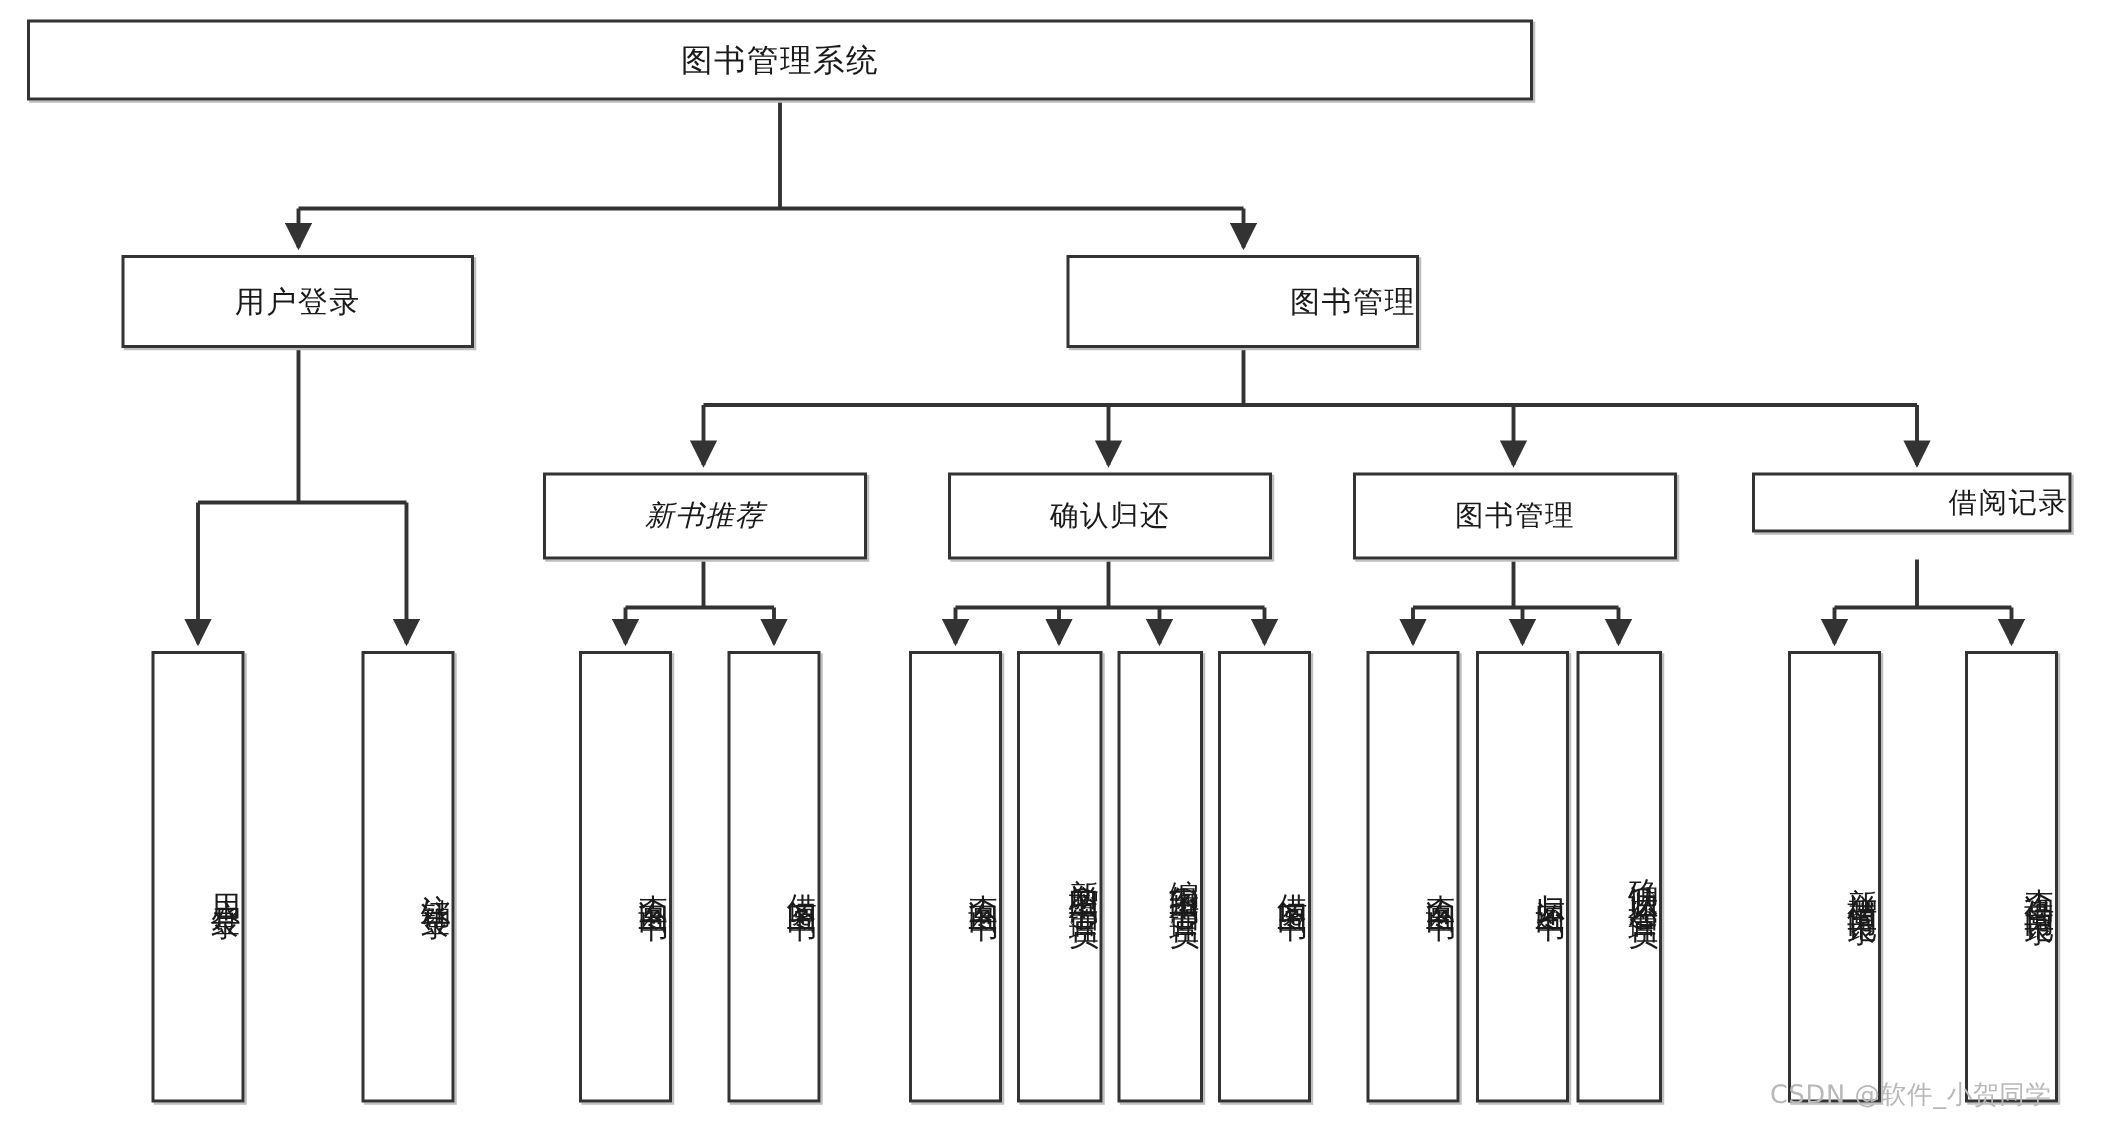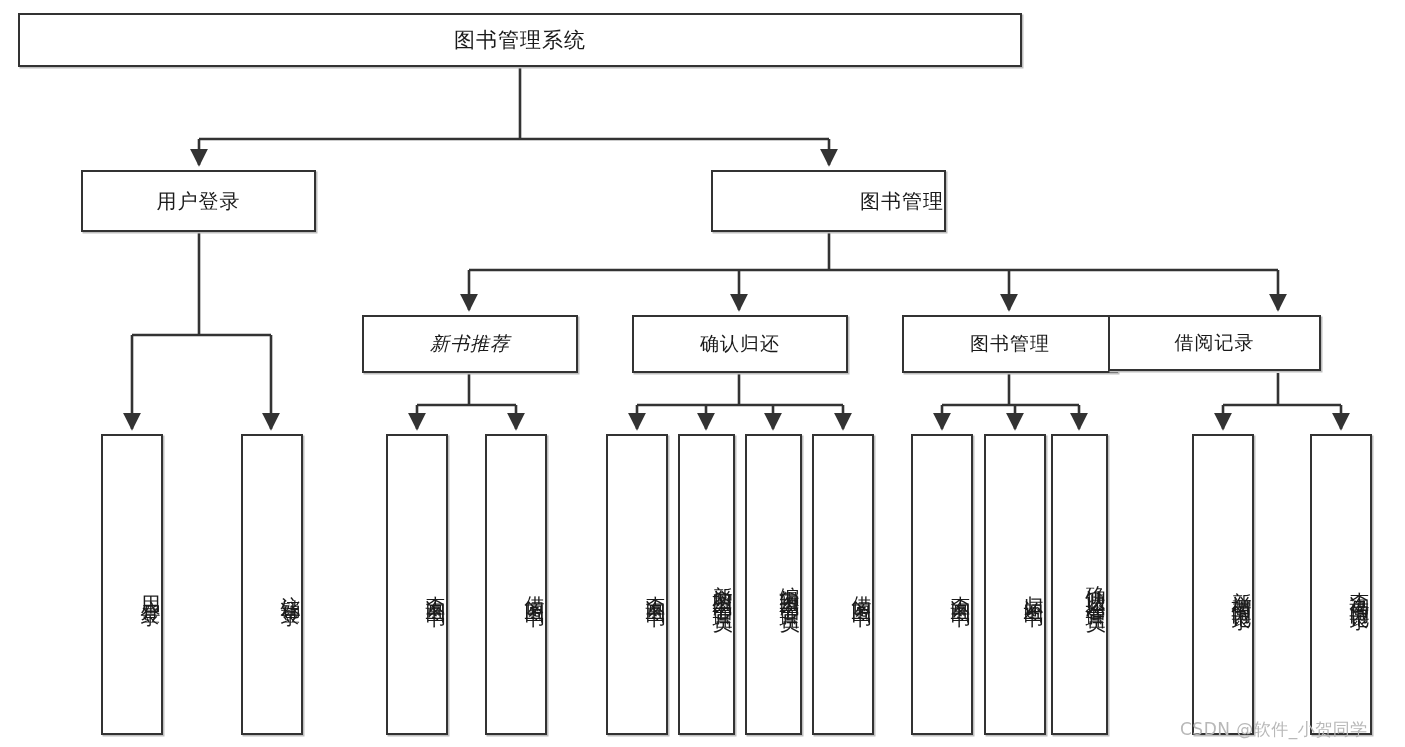--- a/index.html
+++ b/index.html
@@ -112,21 +112,21 @@
 
   <div class="node lvl3" style="left:362px;top:315px;width:216px;height:58px;font-style:italic;">
     <span>新书推荐</span>
   </div>
   <div class="node lvl3" style="left:632px;top:315px;width:216px;height:58px;">
     <span>确认归还</span>
   </div>
   <div class="node lvl3" style="left:902px;top:315px;width:216px;height:58px;">
     <span>图书管理</span>
   </div>
-  <div class="node lvl3" style="left:1108px;top:315px;width:213px;height:56px;">
+  <div class="node lvl3" style="left:1168px;top:315px;width:213px;height:40px;justify-content:flex-end;">
     <span>借阅记录</span>
   </div>
 
   <div class="node leaf" style="left:101px;top:434px;width:62px;height:301px;">
     <span class="vtxt">用户登录</span>
   </div>
   <div class="node leaf" style="left:241px;top:434px;width:62px;height:301px;">
     <span class="vtxt">注销登录</span>
   </div>
   <div class="node leaf" style="left:386px;top:434px;width:62px;height:301px;">

